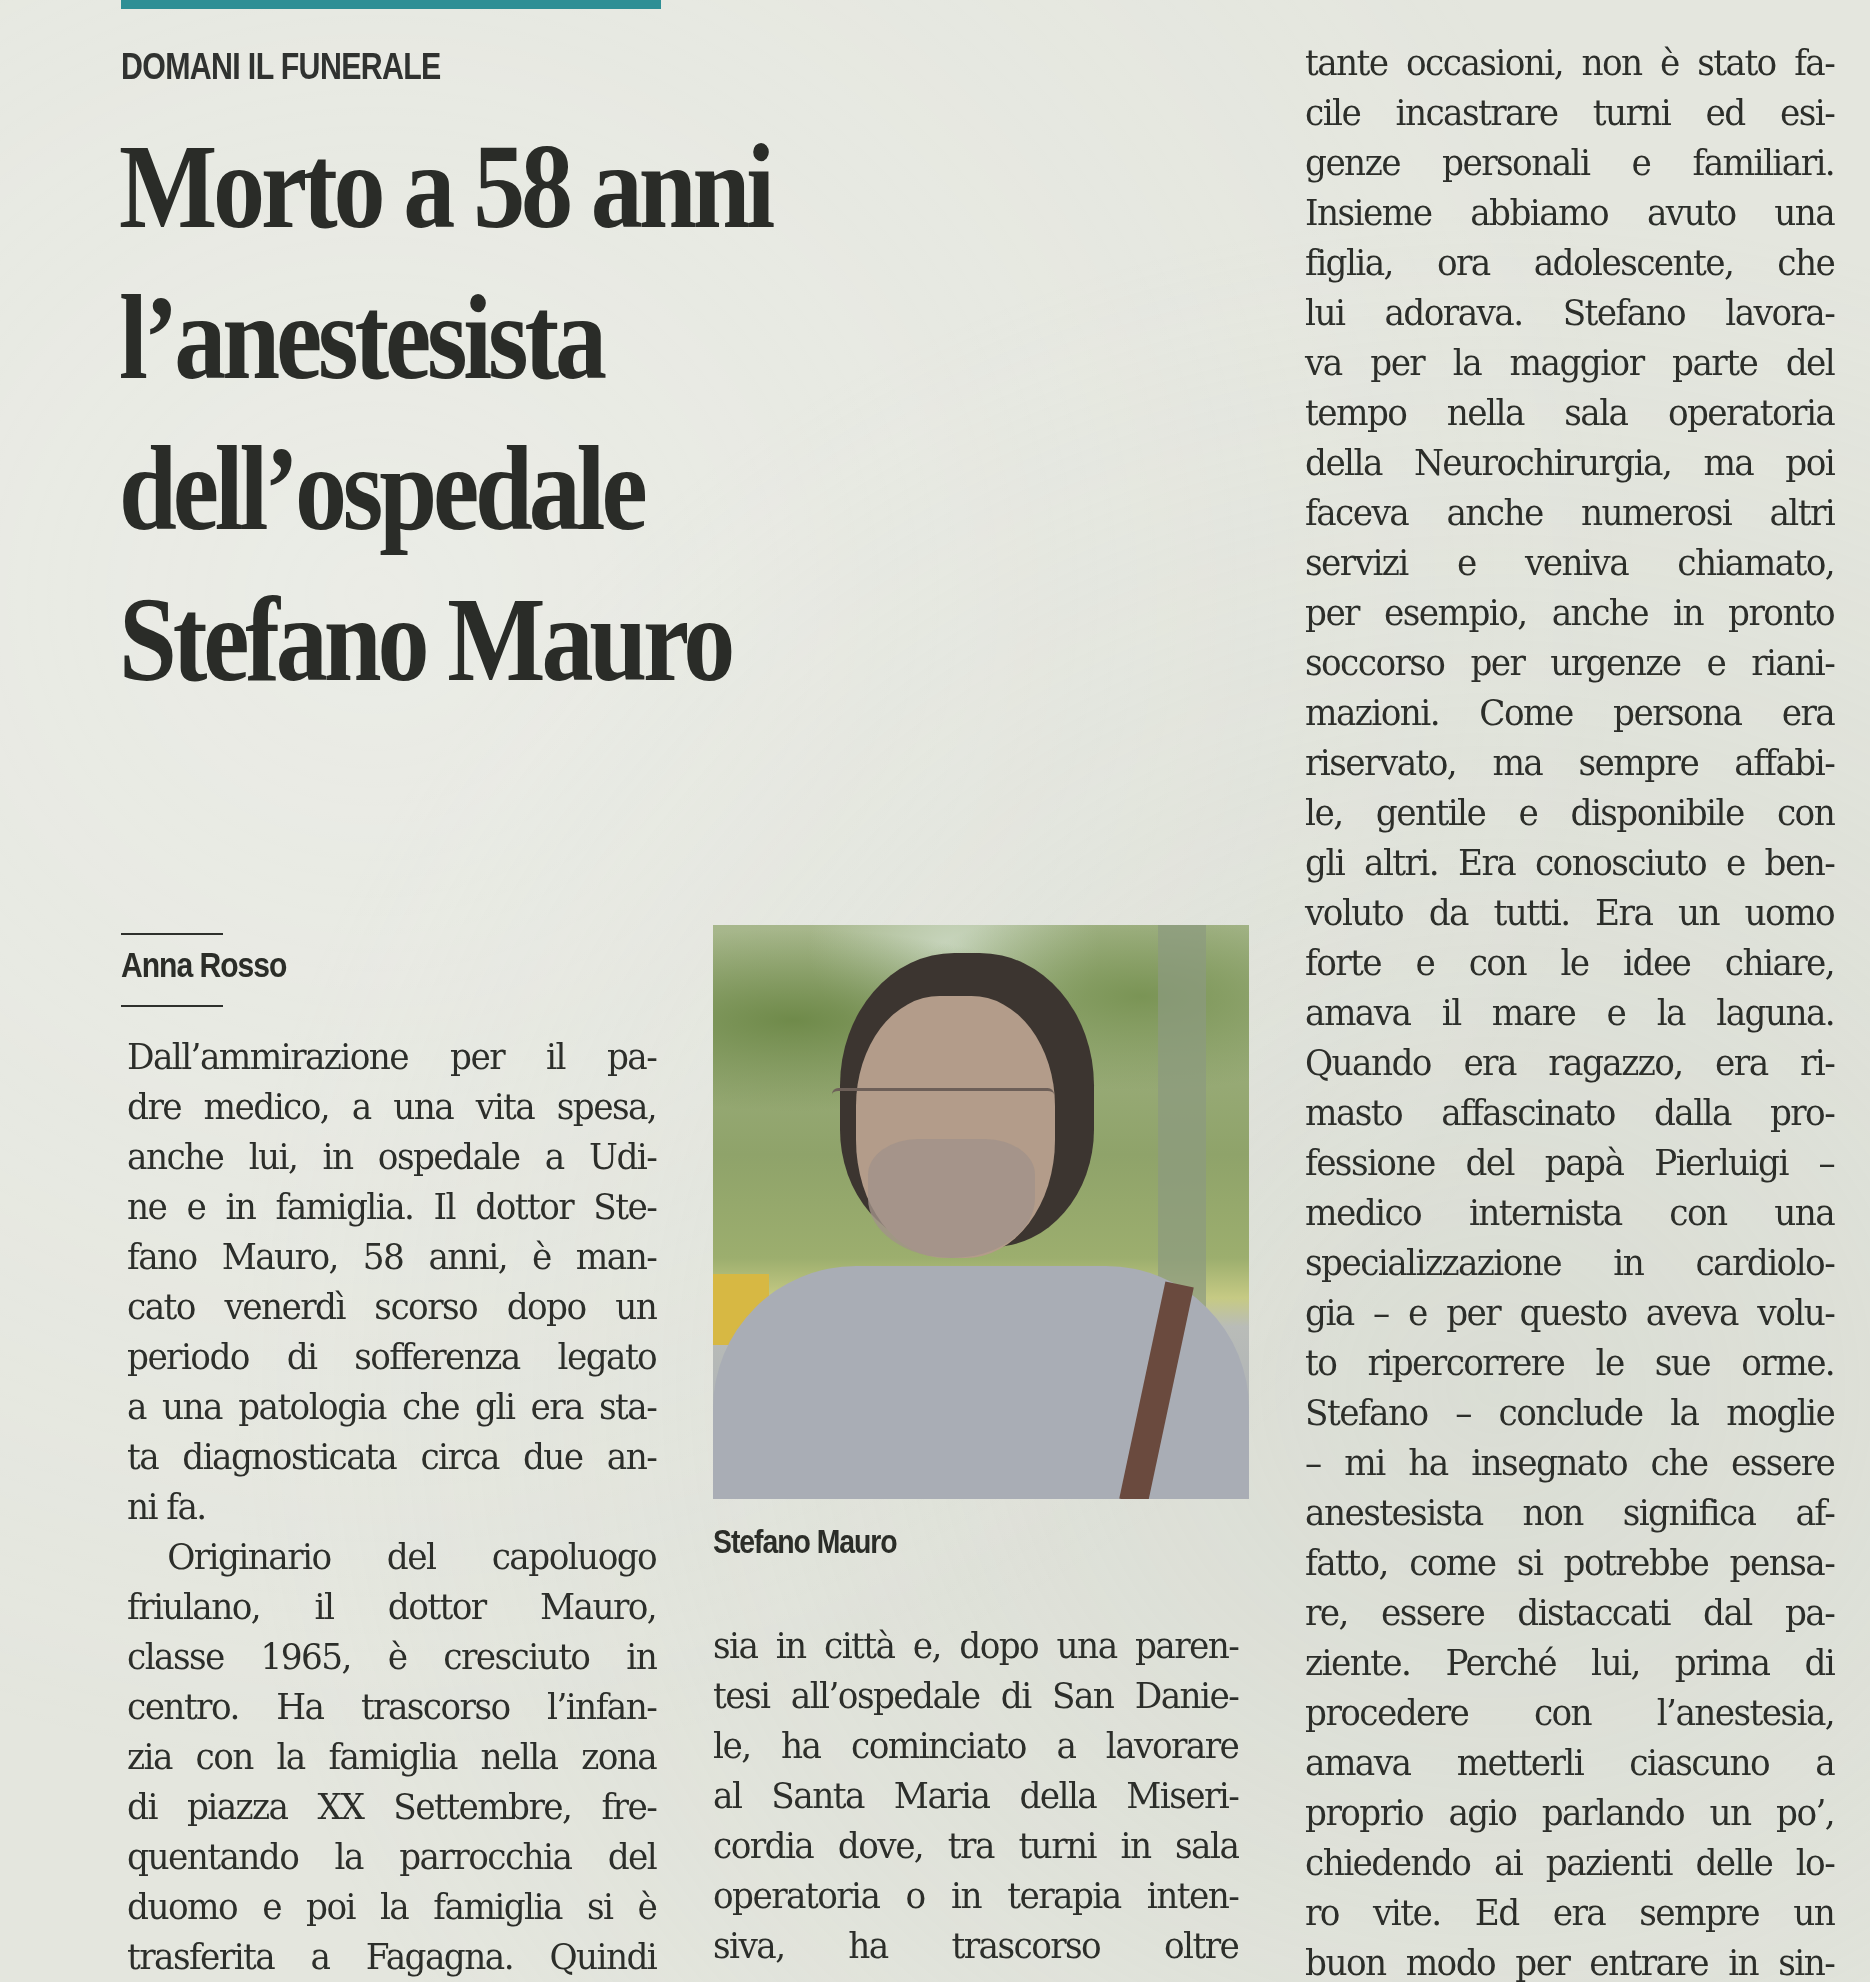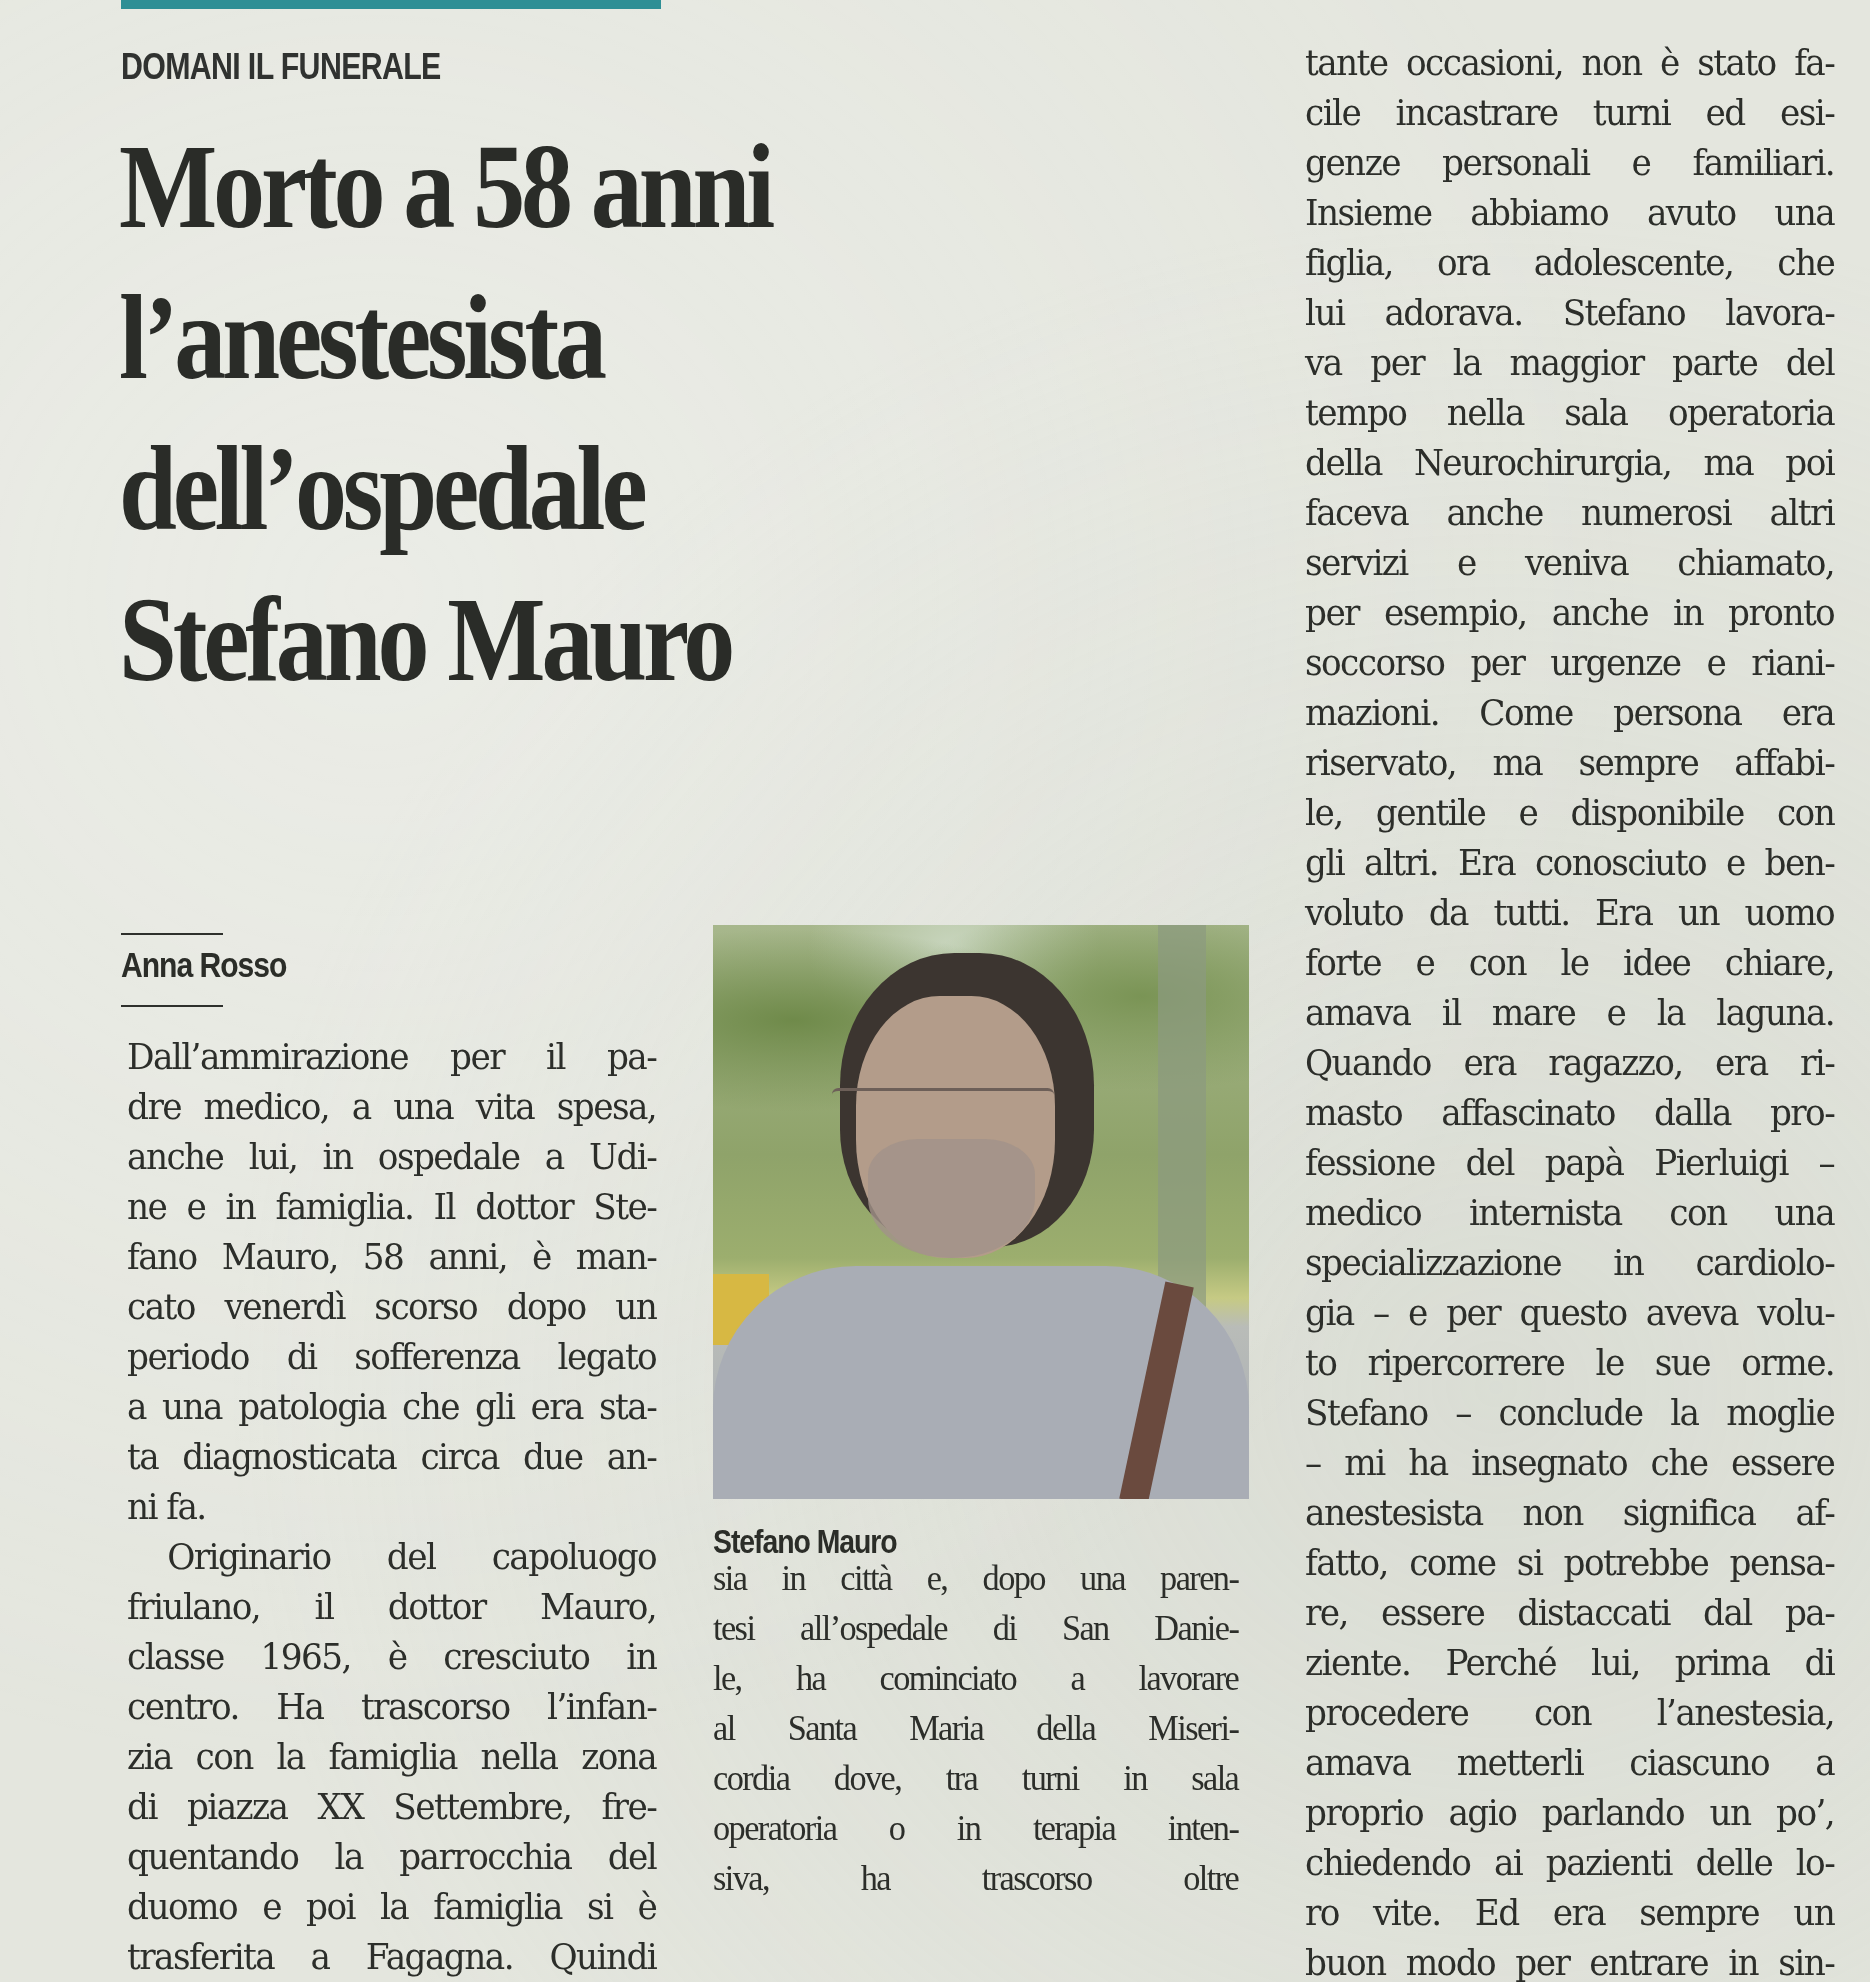--- a/index.html
+++ b/index.html
@@ -38,21 +38,21 @@
   }
   .col {
     position: absolute;
     font-family: "DejaVu Serif", serif; font-size: 35px; line-height: 50px;
     color: #2c2e2a; letter-spacing: -1.6px;
   }
   .col .line { white-space: nowrap; text-align: justify; text-align-last: justify; height: 50px; }
   .col .line.last { text-align-last: left; }
   .col .line.indent { padding-left: 41px; }
   #col1 { left: 127px; top: 1032px; width: 540px; }
-  #col2 { left: 713px; top: 1554px; width: 536px; font-family: Liberation Serif, serif; }
+  #col2 { left: 713px; top: 1621px; width: 536px; }
   #col3 { left: 1305px; top: 38px; width: 540px; }
   .col .inner { transform: scaleX(0.98); transform-origin: left top; }
   .photo {
     position: absolute; left: 713px; top: 925px; width: 536px; height: 574px; overflow: hidden;
     background: linear-gradient(180deg, #a7b78c 0%, #8fa36a 40%, #9cae6e 58%, #c6ca84 65%, #b9bcb8 70%, #a4aab3 100%);
   }
   .photo .trees { position: absolute; left: 0; top: 0; width: 100%; height: 238px;
     background: radial-gradient(ellipse at 15% 40%, #6f8a4a 0%, transparent 45%),
                 radial-gradient(ellipse at 80% 30%, #7a9455 0%, transparent 40%),
                 radial-gradient(ellipse at 45% 10%, #c9d6bf 0%, transparent 35%); }

